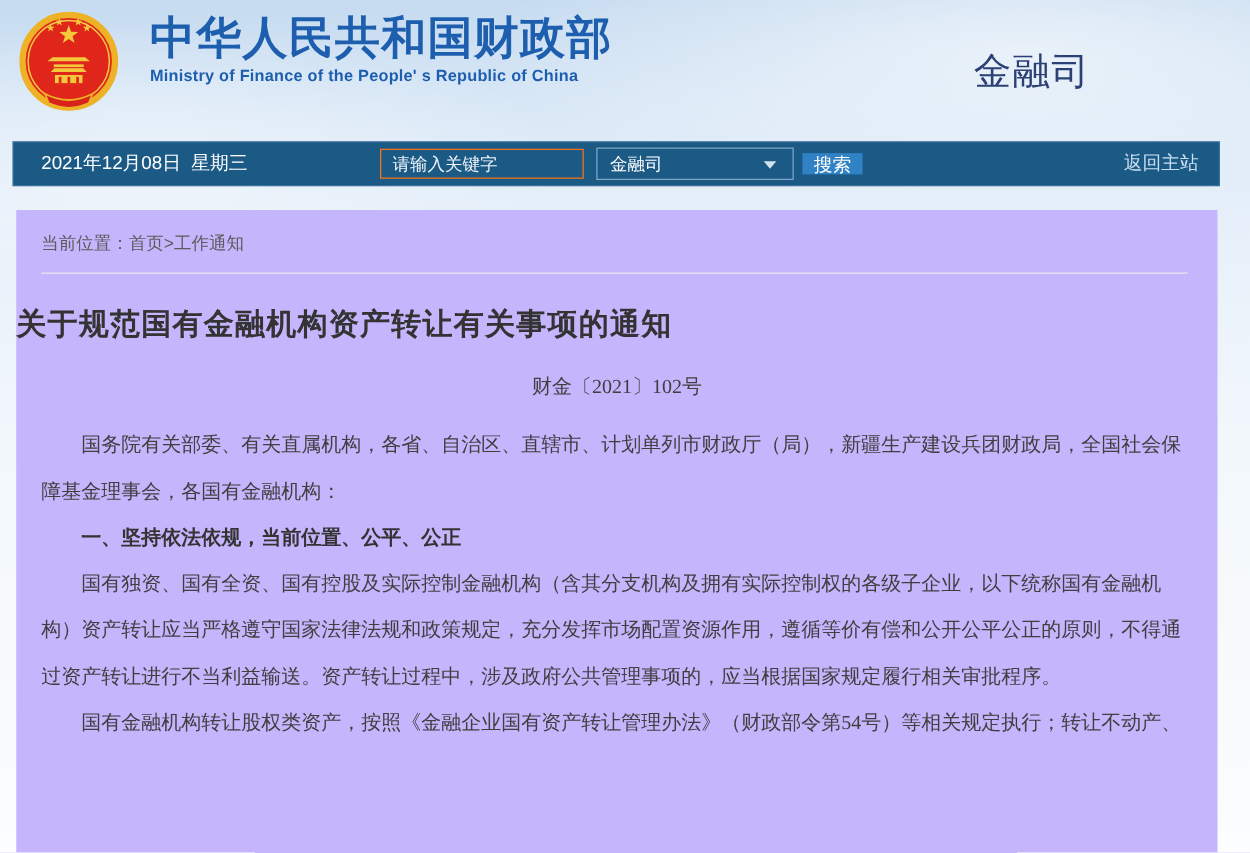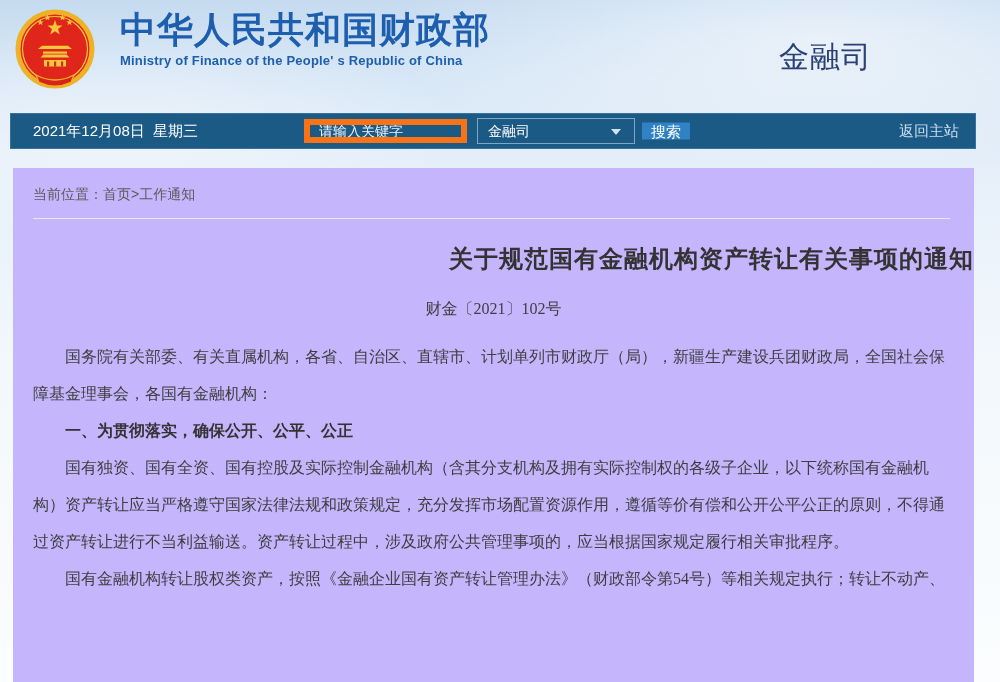--- a/index.html
+++ b/index.html
@@ -41,21 +41,21 @@
     box-shadow: inset 0 0 0 1px rgba(130,170,205,0.30);
     padding-left: 16px;
   }
   .nav-date {
     position: absolute; left: 23px; top: 50%; transform: translateY(-50%);
     color: #ffffff; font-size: 15px; white-space: pre;
   }
   .search-input {
     position: absolute; left: 294px; top: 50%; transform: translateY(-50%);
     width: 163px; height: 24px;
-    background: transparent; border: 6px solid #f97316;
+    background: transparent; border: 1px solid #f97316;
     color: #fff; font-size: 14px; padding: 0 9px; outline: none;
     font-family: "Liberation Sans", sans-serif;
   }
   .search-input::placeholder { color: #eef4f9; opacity: 1; }
   .scope-select {
     position: absolute; left: 467px; top: 50%; transform: translateY(-50%);
     width: 158px; height: 26px; line-height: 24px;
     border: 1px solid #7ea6c6; color: #ffffff; font-size: 14px;
     padding: 0 26px 0 10px; cursor: pointer;
   }
@@ -82,21 +82,21 @@
     background: #c4b5fd;
   }
   .breadcrumb {
     padding: 18px 0 14px 20px;
     font-size: 14px; color: #5b5b5b;
   }
   .breadcrumb .crumb-link { color: #5b5b5b; text-decoration: none; cursor: pointer; }
   .divider { border-top: 1px solid #e9e9e9; margin: 0 24px 0 20px; }
 
   .art-title {
-    margin-top: 24px; text-align: right;
+    margin-top: 24px; text-align: left;
     font-size: 24px; font-weight: bold; color: #333333; letter-spacing: 1px;
   }
   .doc-num {
     margin-top: 24px; text-align: center;
     font-size: 16px; color: #3f3f3f;
     font-family: "Liberation Serif", serif;
   }
   .article-body {
     margin-top: 18px; padding: 0 28px 0 20px;
     font-size: 16px; line-height: 37px; color: #3f3f3f;
@@ -154,17 +154,17 @@
   <div class="breadcrumb">
     <span>当前位置：</span><a class="crumb-link">首页</a><span>&gt;</span><a class="crumb-link">工作通知</a>
   </div>
   <div class="divider"></div>
 
   <h1 class="art-title">关于规范国有金融机构资产转让有关事项的通知</h1>
   <div class="doc-num">财金〔2021〕102号</div>
 
   <div class="article-body">
       <p class="para">国务院有关部委、有关直属机构，各省、自治区、直辖市、计划单列市财政厅（局），新疆生产建设兵团财政局，全国社会保障基金理事会，各国有金融机构：</p>
-      <p class="para para-bold">一、为贯彻落实，确保公开、公平、公正</p>
+      <p class="para para-bold">一、坚持依法依规，当前位置、公平、公正</p>
       <p class="para">国有独资、国有全资、国有控股及实际控制金融机构（含其分支机构及拥有实际控制权的各级子企业，以下统称国有金融机构）资产转让应当严格遵守国家法律法规和政策规定，充分发挥市场配置资源作用，遵循等价有偿和公开公平公正的原则，不得通过资产转让进行不当利益输送。资产转让过程中，涉及政府公共管理事项的，应当根据国家规定履行相关审批程序。</p>
       <p class="para">国有金融机构转让股权类资产，按照《金融企业国有资产转让管理办法》（财政部令第54号）等相关规定执行；转让不动产、</p>
     </div>
 </div>
 
 </body></html>

